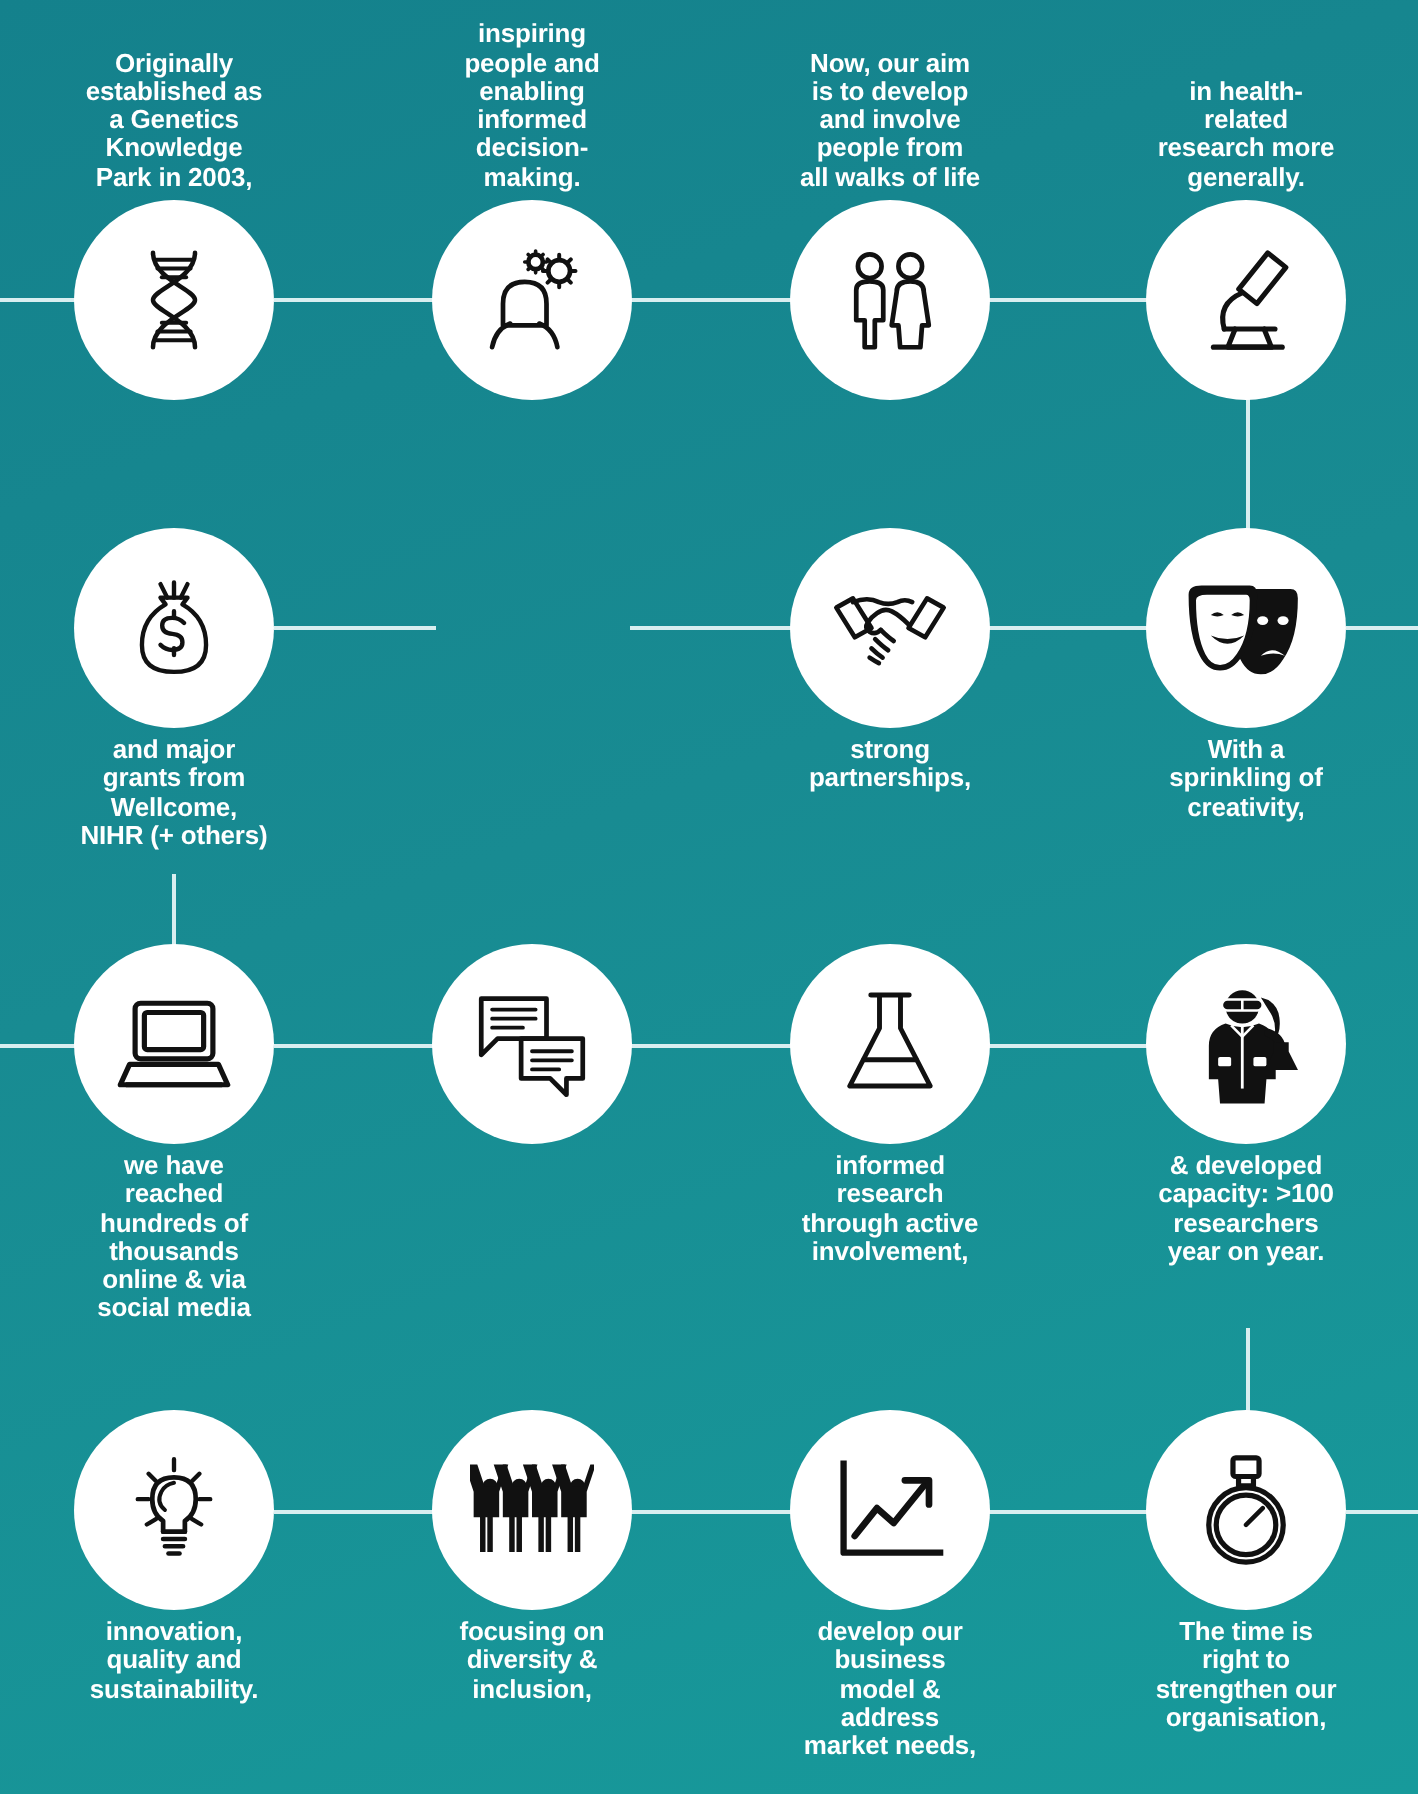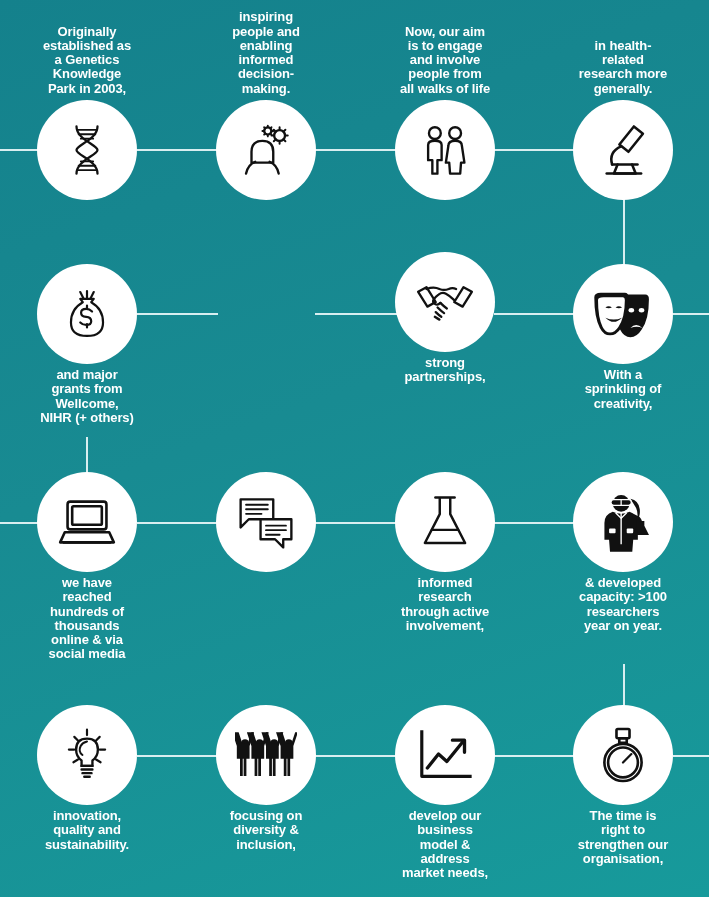--- a/index.html
+++ b/index.html
@@ -142,21 +142,21 @@
         <circle cx="34" cy="11" r="4"></circle>
         <g stroke-width="2">
           <path d="M34 5 v2 M34 15 v2 M28 11 h2 M38 11 h2 M29.9 6.9 l1.4 1.4 M36.7 13.7 l1.4 1.4 M38.1 6.9 l-1.4 1.4 M31.3 13.7 l-1.4 1.4"></path>
         </g>
       </svg>
     </div>
   </div>
 
   <div class="node above" style="left:356px; top:5px; height:195px;">
     <div class="caption">Now, our aim
-is to engage
+is to develop
 and involve
 people from
 all walks of life</div>
     <div class="circle">
       <svg width="54" height="56" viewBox="0 0 64 64" fill="none" stroke="#111" stroke-width="2.8" stroke-linejoin="round">
         <circle cx="20" cy="12" r="7"></circle>
         <path d="M12 26 q0-5 8-5 q8 0 8 5 v18 h-5 v16 h-6 v-16 h-5 z"></path>
         <circle cx="44" cy="12" r="7"></circle>
         <path d="M36 27 q0-6 8-6 q8 0 8 6 l3 20 h-4 l-1 13 h-12 l-1-13 h-4 z"></path>
       </svg>
@@ -188,21 +188,21 @@
         <path d="M32 22 v4 M32 44 v4"></path>
       </svg>
     </div>
     <div class="caption">and major
 grants from
 Wellcome,
 NIHR (+ others)</div>
   </div>
 
 
-  <div class="node below" style="left:356px; top:252px; height:180px;">
+  <div class="node below" style="left:356px; top:264px; height:180px;">
     <div class="circle">
       <svg width="60" height="50" viewBox="0 0 64 54" fill="none" stroke="#111" stroke-width="2.5" stroke-linecap="round" stroke-linejoin="round">
         <path d="M3 16 l9 -5 l10 16 l-9 5 z" fill="#fff"></path>
         <path d="M61 16 l-9 -5 l-10 16 l9 5 z" fill="#fff"></path>
         <path d="M12 13 q8 -3 14 0 q5 2 10 0 q4 -2 8 0"></path>
         <path d="M42 25 q-5 -5 -9 -7 q-4 -2 -8 1 q-3 2 -5 5 q-2 3 1 5 q3 2 6 -1"></path>
         <path d="M27 28 q4 4 7 6 M24 33 q4 4 7 6 M22 38 q3 3 6 5 M21 43 q3 2 5 3"></path>
       </svg>
     </div>
     <div class="caption">strong

